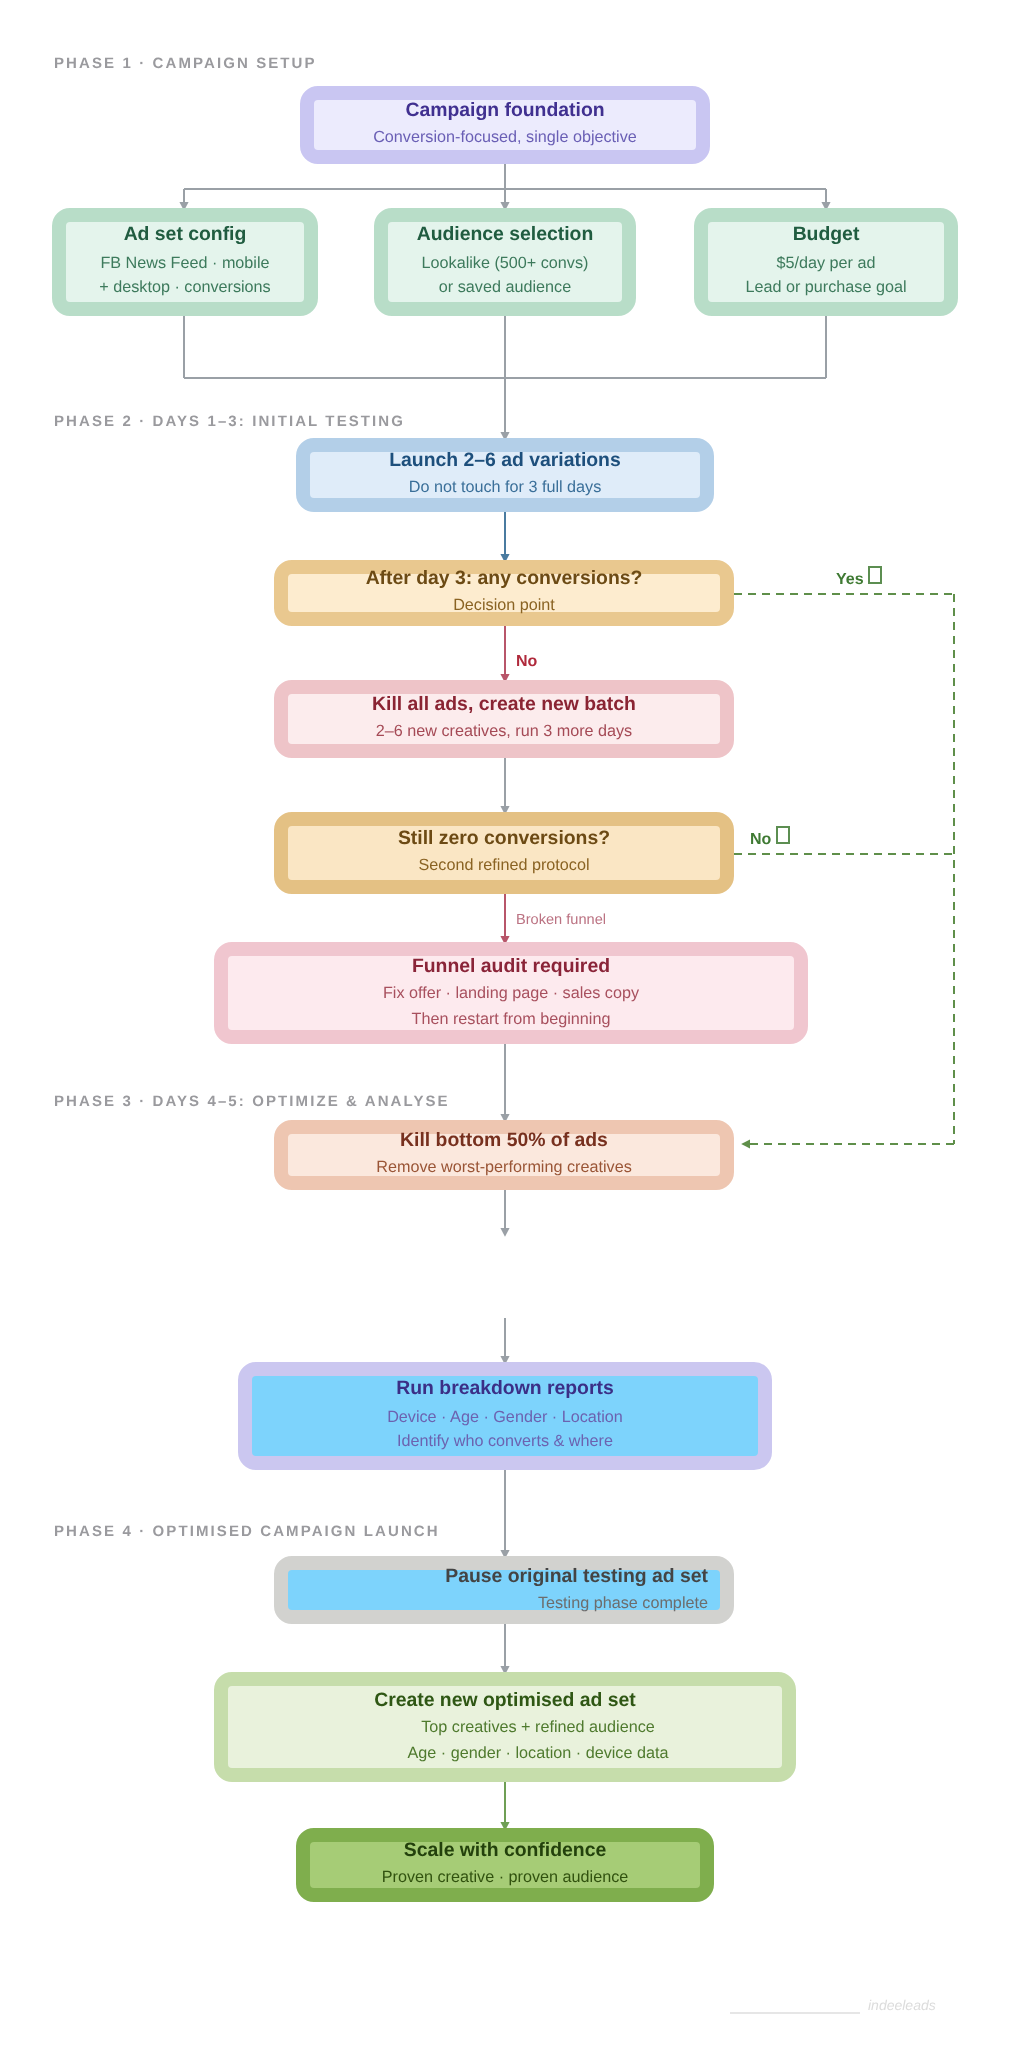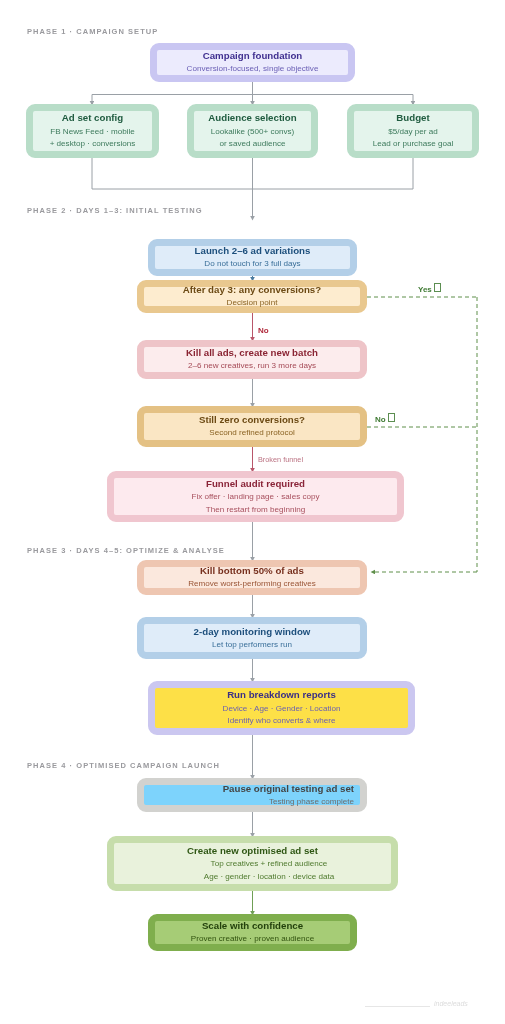--- a/index.html
+++ b/index.html
@@ -50,21 +50,21 @@
   .node .s {
     font-size: 8.1px;
     line-height: 1.55;
     white-space: nowrap;
   }
 
   
   .p-purple  { background:#ecebfd; border-color:#c9c6f2; }
   .p-purple  .t { color:#403090; } .p-purple  .s { color:#6a5fb5; }
 
-  .p-purple2 { background:#fde047; border-color:#cbc7f0;margin-left:29px; }
+  .p-purple2 { background:#7dd3fc; border-color:#cbc7f0; }
   .p-purple2 .t { color:#3b2f86; } .p-purple2 .s { color:#6c62b0; }
 
   .p-green   { background:#e4f4ec; border-color:#b8ddc8; }
   .p-green   .t { color:#205c40; } .p-green   .s { color:#3d7a5c; }
 
   .p-blue    { background:#dfecf9; border-color:#b3cfe8; }
   .p-blue    .t { color:#1d4f7c; } .p-blue    .s { color:#3a6f99; }
 
   .p-amberL  { background:#fdeccf; border-color:#e9c88f; }
   .p-amberL  .t { color:#6c4a14; } .p-amberL  .s { color:#8a6323; }
@@ -216,21 +216,21 @@
     <div class="s">Lookalike (500+ convs)</div>
     <div class="s">or saved audience</div>
   </div>
 
   <div class="node p-green" style="left:347px; top:104px; width:132px; height:54px;">
     <div class="t">Budget</div>
     <div class="s">$5/day per ad</div>
     <div class="s">Lead or purchase goal</div>
   </div>
 
-  <div class="node p-blue" style="left:148px; top:219px; width:209px; height:37px;margin-top:20px;">
+  <div class="node p-blue" style="left:148px; top:219px; width:209px; height:37px;">
     <div class="t">Launch 2–6 ad variations</div>
     <div class="s">Do not touch for 3 full days</div>
   </div>
 
   <div class="node p-amberL" style="left:137px; top:280px; width:230px; height:33px;">
     <div class="t">After day 3: any conversions?</div>
     <div class="s">Decision point</div>
   </div>
 
   <div class="node p-pink" style="left:137px; top:340px; width:230px; height:39px;">
@@ -247,24 +247,20 @@
     <div class="t">Funnel audit required</div>
     <div class="s">Fix offer · landing page · sales copy</div>
     <div class="s">Then restart from beginning</div>
   </div>
 
   <div class="node p-peach" style="left:137px; top:560px; width:230px; height:35px;">
     <div class="t">Kill bottom 50% of ads</div>
     <div class="s">Remove worst-performing creatives</div>
   </div>
 
-  <div class="node p-blue" style="left:137px; top:617px; width:230px; height:42px;">
-    <div class="t">2-day monitoring window</div>
-    <div class="s">Let top performers run</div>
-  </div>
 
   <div class="node p-purple2" style="left:119px; top:681px; width:267px; height:54px;">
     <div class="t">Run breakdown reports</div>
     <div class="s">Device · Age · Gender · Location</div>
     <div class="s">Identify who converts &amp; where</div>
   </div>
 
   <div class="node p-grey" style="left:137px; top:778px; width:230px; height:34px;">
     <div class="t">Pause original testing ad set</div>
     <div class="s">Testing phase complete</div>

